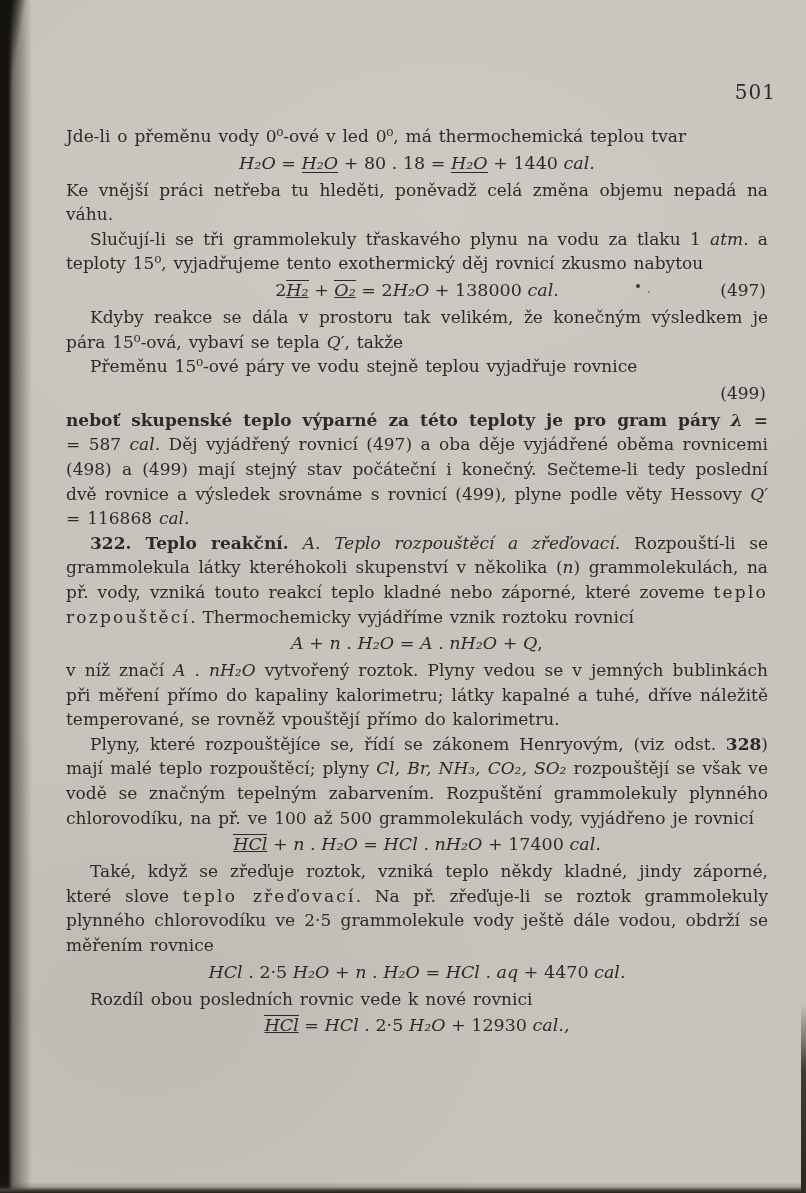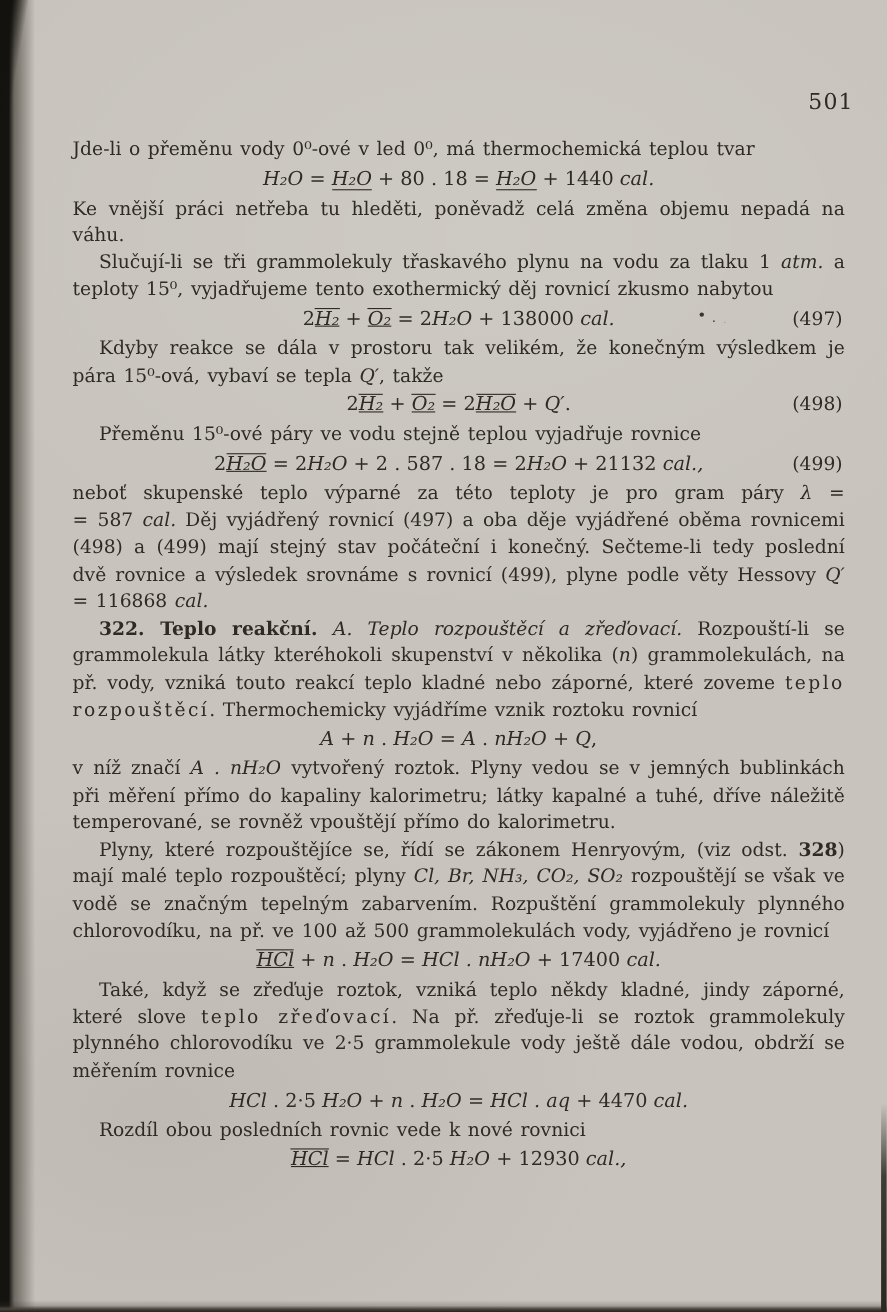--- a/index.html
+++ b/index.html
@@ -36,21 +36,21 @@
     position:absolute;top:80px;right:30px;
     font-size:20px;letter-spacing:1px;
   }
   .text-block{
     position:absolute;left:66px;top:124px;width:702px;
     font-size:17px;line-height:24.6px;
     text-align:justify;word-spacing:1.5px;
   }
   p.para{margin:0;}
   p.ind{text-indent:24px;}
-  p.stretch{text-align-last:justify;}
+  p.stretch{text-align-last:justify;font-weight:bold;}
   .it{font-style:italic;}
   .b{font-weight:bold;}
   .sp{letter-spacing:2.2px;}
   .eq-row{
     position:relative;text-align:center;
     height:27px;line-height:27px;font-size:17.5px;margin:1px 0;
     word-spacing:normal;
   }
   .eq-num{position:absolute;right:2px;top:0;font-size:17px;text-align:center;}
   .bar-over{display:inline-block;border-top:1.4px solid #2e2b26;line-height:1.05;text-decoration:underline;}
@@ -82,29 +82,24 @@
     <p class="para"><span>Ke vnější práci netřeba tu hleděti, poněvadž celá změna objemu nepadá na váhu.</span></p>
     <p class="para ind"><span>Slučují-li se tři grammolekuly třaskavého plynu na vodu za tlaku 1 </span><span class="it">atm.</span><span> a teploty 15⁰, vyjadřujeme tento exothermický děj rovnicí zkusmo nabytou</span></p>
 
     <div class="eq-row">
       <span class="eq"><span>2</span><span class="bar-over"><span class="it">H₂</span></span><span> + </span><span class="bar-over"><span class="it">O₂</span></span><span> = 2</span><span class="it">H₂O</span><span> + 138000 </span><span class="it">cal.</span></span>
       <span class="eq-num">(497)</span>
     </div>
 
     <p class="para ind"><span>Kdyby reakce se dála v prostoru tak velikém, že konečným výsledkem je pára 15⁰-ová, vybaví se tepla </span><span class="it">Q′</span><span>, takže</span></p>
 
-    <div class="eq-row">
-      <span class="eq"><span>2</span><span class="bar-over"><span class="it">H₂</span></span><span> + </span><span class="bar-over"><span class="it">O₂</span></span><span> = 2</span><span class="bar-over"><span class="it">H₂O</span></span><span> + </span><span class="it">Q′</span><span>.</span></span>
-      <span class="eq-num">(498)</span>
-    </div>
 
     <p class="para ind"><span>Přeměnu 15⁰-ové páry ve vodu stejně teplou vyjadřuje rovnice</span></p>
 
     <div class="eq-row">
-      <span class="eq"><span>2</span><span class="bar-over"><span class="it">H₂O</span></span><span> = 2</span><span class="it">H₂O</span><span> + 2 . 587 . 18 = 2</span><span class="it">H₂O</span><span> + 21132 </span><span class="it">cal.,</span></span>
       <span class="eq-num">(499)</span>
     </div>
 
     <p class="para stretch"><span>neboť skupenské teplo výparné za této teploty je pro gram páry </span><span class="it">λ</span><span> =</span></p>
     <p class="para"><span>= 587 </span><span class="it">cal.</span><span> Děj vyjádřený rovnicí (497) a oba děje vyjádřené oběma rovnicemi (498) a (499) mají stejný stav počáteční i konečný. Sečteme-li tedy poslední dvě rovnice a výsledek srovnáme s rovnicí (499), plyne podle věty Hessovy </span><span class="it">Q′</span><span> = 116868 </span><span class="it">cal.</span></p>
 
     <p class="para ind"><span class="b">322. Teplo reakční. </span><span class="it">A. Teplo rozpouštěcí a zřeďovací.</span><span> Rozpouští-li se grammolekula látky kteréhokoli skupenství v několika (</span><span class="it">n</span><span>) gram­molekulách, na př. vody, vzniká touto reakcí teplo kladné nebo záporné, které zoveme </span><span class="sp">teplo rozpouštěcí</span><span>. Thermochemicky vyjádříme vznik roztoku rovnicí</span></p>
 
     <div class="eq-row">
       <span class="eq"><span class="it">A</span><span> + </span><span class="it">n</span><span> . </span><span class="it">H₂O</span><span> = </span><span class="it">A</span><span> . </span><span class="it">nH₂O</span><span> + </span><span class="it">Q</span><span>,</span></span>

